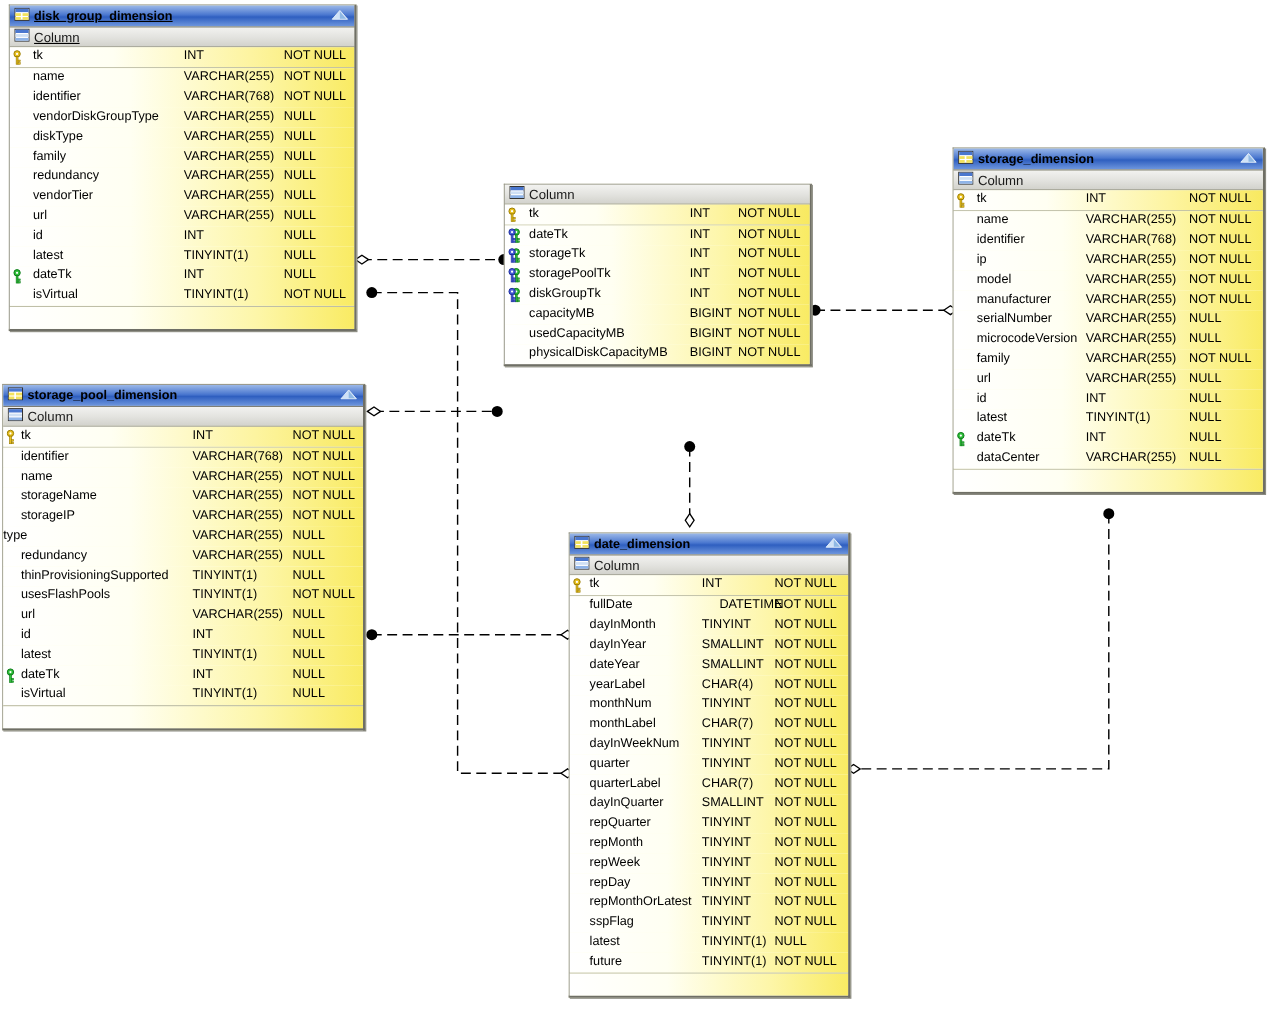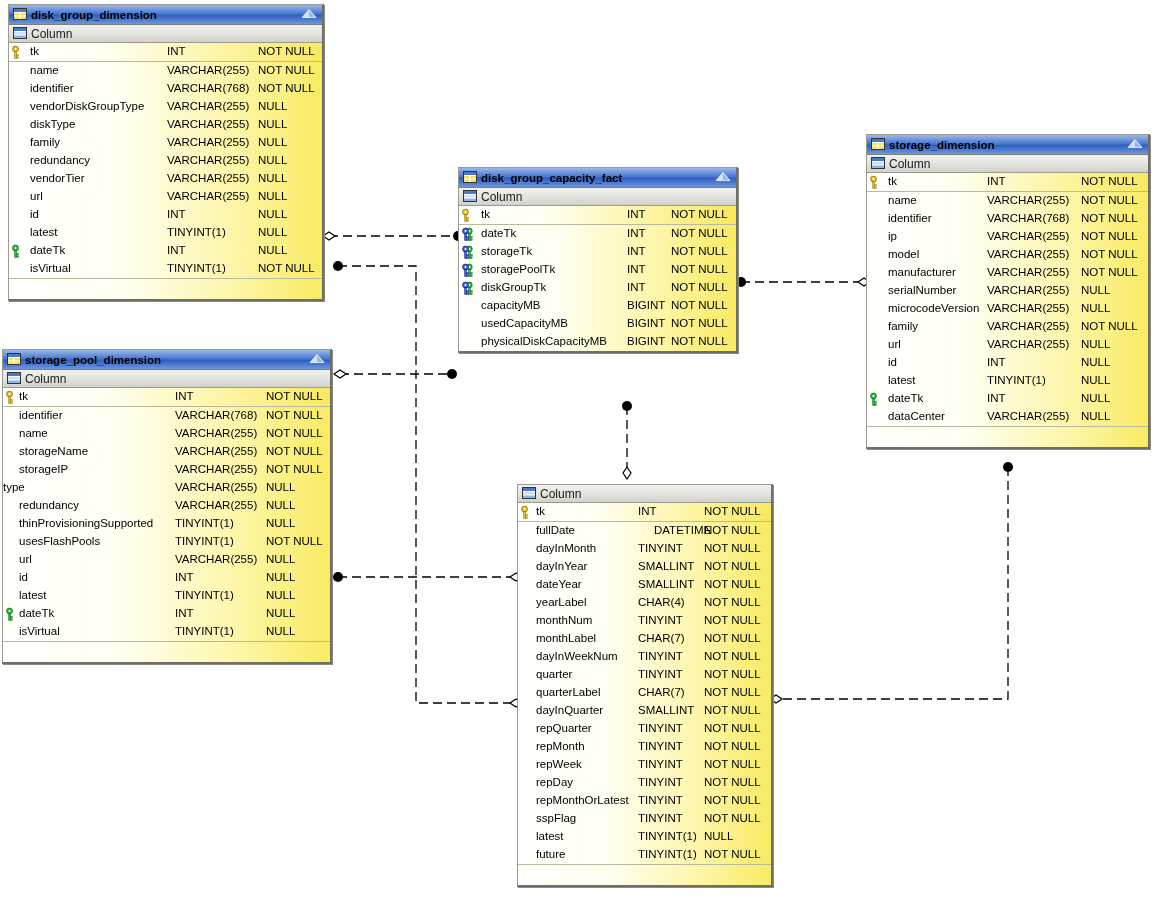--- a/index.html
+++ b/index.html
@@ -147,21 +147,21 @@
         <polygon points="627,467 631,473 627,479 623,473" fill="#ffffff" stroke="#000" stroke-width="1.2"></polygon>
       </g>
       <g>
         <path d="M 1008,467 L 1008,699 L 776,699" fill="none" stroke="#000000" stroke-width="1.3" stroke-dasharray="9,5"></path>
         <circle cx="1008" cy="467" r="5" fill="#000"></circle>
         <polygon points="770,699 776,695 782,699 776,703" fill="#ffffff" stroke="#000" stroke-width="1.2"></polygon>
       </g>
     </svg>
 
   <div id="entities">
-      <div class="entity" style="left: 8px; top: 4px; width: 316px;">
+      <div class="entity" style="left: 8px; top: 4px; width: 316px; text-decoration: underline;">
         <div class="ent-title">
           <span><svg width="14" height="12" viewBox="0 0 14 12">
               <rect x="0.5" y="0.5" width="13" height="11" fill="#ffffff" stroke="#333"></rect>
               <rect x="1" y="1" width="12" height="3" fill="#4a77cf"></rect>
               <rect x="1" y="5" width="5" height="2.5" fill="#f2e25c"></rect>
               <rect x="7.5" y="5" width="5.5" height="2.5" fill="#f2e25c"></rect>
               <rect x="1" y="8.5" width="5" height="2.5" fill="#f2e25c"></rect>
               <rect x="7.5" y="8.5" width="5.5" height="2.5" fill="#f2e25c"></rect>
             </svg></span>
           <span class="ttl">disk_group_dimension</span>
@@ -404,35 +404,20 @@
           <div class="row">
             <span class="ic"></span>
             <span class="cname" style="left:16px">isVirtual</span>
             <span class="ctype" style="left:172px">TINYINT(1)</span>
             <span class="cnull" style="left:263px">NULL</span>
           </div>
         </div>
         <div class="foot"></div>
       </div>
       <div class="entity" style="left: 458px; top: 167px; width: 280px;">
-        <div class="ent-title">
-          <span><svg width="14" height="12" viewBox="0 0 14 12">
-              <rect x="0.5" y="0.5" width="13" height="11" fill="#ffffff" stroke="#333"></rect>
-              <rect x="1" y="1" width="12" height="3" fill="#4a77cf"></rect>
-              <rect x="1" y="5" width="5" height="2.5" fill="#f2e25c"></rect>
-              <rect x="7.5" y="5" width="5.5" height="2.5" fill="#f2e25c"></rect>
-              <rect x="1" y="8.5" width="5" height="2.5" fill="#f2e25c"></rect>
-              <rect x="7.5" y="8.5" width="5.5" height="2.5" fill="#f2e25c"></rect>
-            </svg></span>
-          <span class="ttl">disk_group_capacity_fact</span>
-          <span class="collapse"><svg width="16" height="11" viewBox="0 0 16 11">
-              <polygon points="8,1.5 15,9.5 1,9.5" fill="#cfe2f7" stroke="#e9f2fc" stroke-width="0.8"></polygon>
-              <polygon points="8,2.5 13.6,9 8,9" fill="#8fb8e4"></polygon>
-            </svg></span>
-        </div>
         <div class="ent-sub">
           <span><svg width="14" height="12" viewBox="0 0 14 12">
               <rect x="0.5" y="0.5" width="13" height="11" fill="#ffffff" stroke="#333"></rect>
               <rect x="1" y="1" width="12" height="3" fill="#4a77cf"></rect>
               <rect x="1" y="5" width="12" height="2.5" fill="#cfe0f5"></rect>
               <rect x="1" y="8.5" width="12" height="2.5" fill="#8fb4e8"></rect>
             </svg></span>
           <span class="lbl">Column</span>
         </div>
         <div class="pk-row">
@@ -681,20 +666,35 @@
           <div class="row">
             <span class="ic"></span>
             <span class="cname" style="left:21px">dataCenter</span>
             <span class="ctype" style="left:120px">VARCHAR(255)</span>
             <span class="cnull" style="left:214px">NULL</span>
           </div>
         </div>
         <div class="foot"></div>
       </div>
       <div class="entity" style="left: 517px; top: 484px; width: 256px;">
+        <div class="ent-title">
+          <span><svg width="14" height="12" viewBox="0 0 14 12">
+              <rect x="0.5" y="0.5" width="13" height="11" fill="#ffffff" stroke="#333"></rect>
+              <rect x="1" y="1" width="12" height="3" fill="#4a77cf"></rect>
+              <rect x="1" y="5" width="5" height="2.5" fill="#f2e25c"></rect>
+              <rect x="7.5" y="5" width="5.5" height="2.5" fill="#f2e25c"></rect>
+              <rect x="1" y="8.5" width="5" height="2.5" fill="#f2e25c"></rect>
+              <rect x="7.5" y="8.5" width="5.5" height="2.5" fill="#f2e25c"></rect>
+            </svg></span>
+          <span class="ttl">date_dimension</span>
+          <span class="collapse"><svg width="16" height="11" viewBox="0 0 16 11">
+              <polygon points="8,1.5 15,9.5 1,9.5" fill="#cfe2f7" stroke="#e9f2fc" stroke-width="0.8"></polygon>
+              <polygon points="8,2.5 13.6,9 8,9" fill="#8fb8e4"></polygon>
+            </svg></span>
+        </div>
         <div class="ent-sub">
           <span><svg width="14" height="12" viewBox="0 0 14 12">
               <rect x="0.5" y="0.5" width="13" height="11" fill="#ffffff" stroke="#333"></rect>
               <rect x="1" y="1" width="12" height="3" fill="#4a77cf"></rect>
               <rect x="1" y="5" width="12" height="2.5" fill="#cfe0f5"></rect>
               <rect x="1" y="8.5" width="12" height="2.5" fill="#8fb4e8"></rect>
             </svg></span>
           <span class="lbl">Column</span>
         </div>
         <div class="pk-row">

